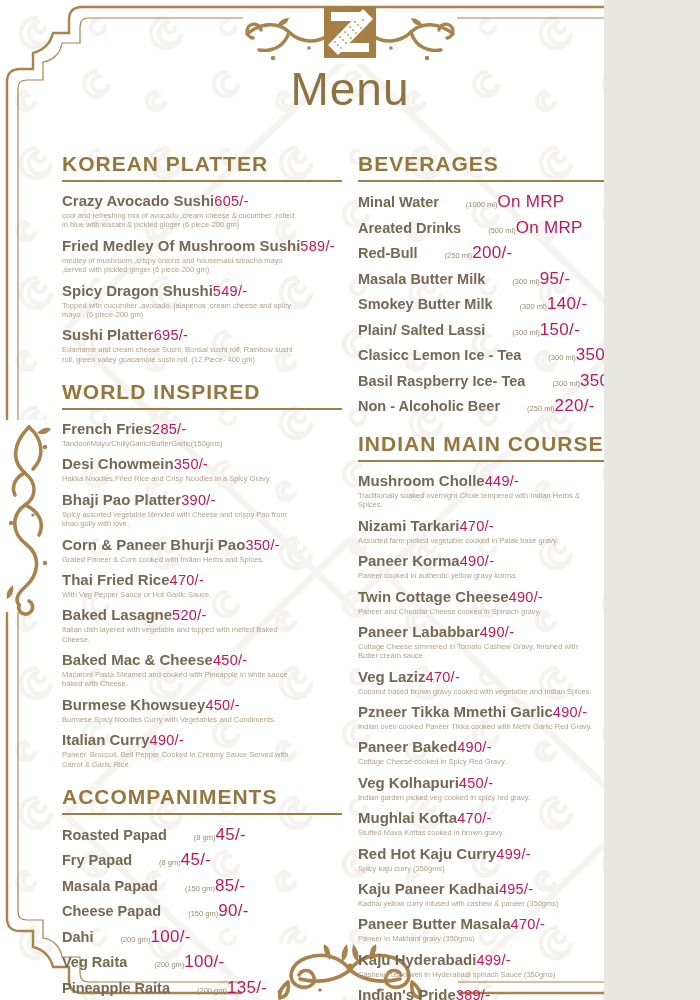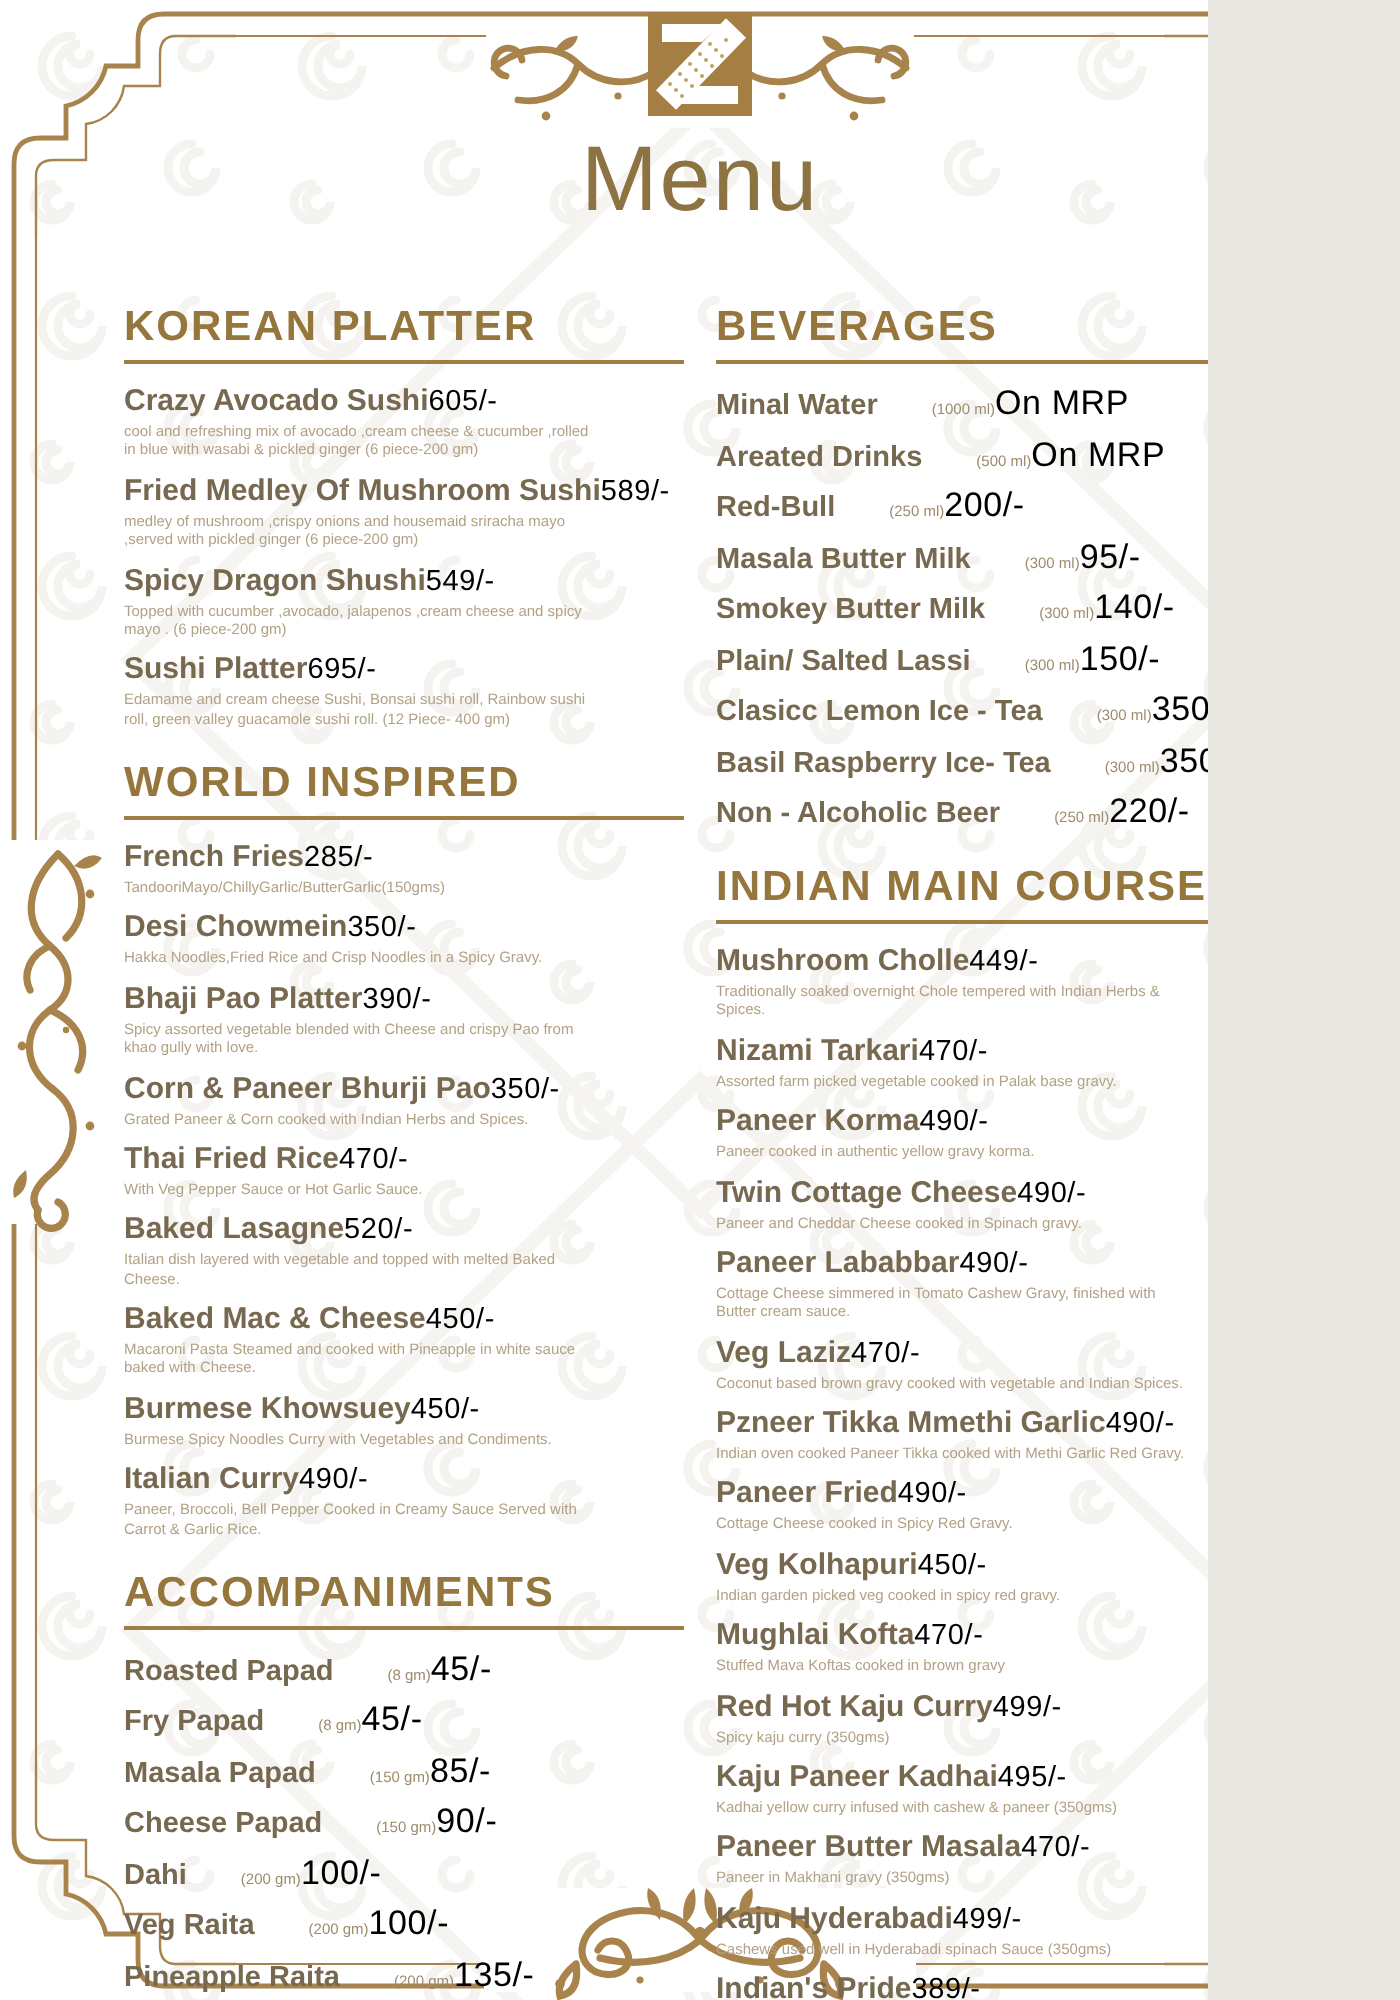--- a/index.html
+++ b/index.html
@@ -16,21 +16,21 @@
   .col-right{left:358px;width:284px;}
   .menu-section{margin-bottom:16px;}
   .sec-h{margin:0 0 10px 0;font-size:21px;font-weight:700;letter-spacing:1px;color:#95763c;
          border-bottom:2px solid #9d7e45;padding-bottom:4px;}
   .items{display:block;}
   .item{margin-bottom:7px;}
   .row{display:flex;justify-content:flex-start;align-items:baseline;}
   .nm-wrap{white-space:nowrap;}
   .name{font-size:15px;font-weight:700;color:#776850;}
   .qty{font-size:7.5px;font-weight:400;color:#9c8c6c;margin-left:7px;padding-left:20px;}
-  .price{font-size:14.5px;color:#000000;letter-spacing:0.3px;}
+  .price{font-size:14.5px;color:#be185d;letter-spacing:0.3px;}
   .desc{font-size:7.5px;line-height:1.25;color:#b2a285;margin-top:1px;padding-right:46px;}
   .compact .item{margin-bottom:5.5px;}
   .compact .name{font-size:14.5px;}
   .compact .price{font-size:17px;}
 </style>
 </head>
 <body>
 
 <div class="page">
 
@@ -441,21 +441,21 @@
     </div>
             <div class="item">
       <div class="row">
         <span class="nm-wrap"><span class="name">Pzneer Tikka Mmethi Garlic</span></span>
         <span class="price">490/-</span>
       </div>
       <div class="desc">Indian oven cooked Paneer Tikka cooked with Methi Garlic Red Gravy.</div>
     </div>
             <div class="item">
       <div class="row">
-        <span class="nm-wrap"><span class="name">Paneer Fried</span></span>
+        <span class="nm-wrap"><span class="name">Paneer Baked</span></span>
         <span class="price">490/-</span>
       </div>
       <div class="desc">Cottage Cheese cooked in Spicy Red Gravy.</div>
     </div>
             <div class="item">
       <div class="row">
         <span class="nm-wrap"><span class="name">Veg Kolhapuri</span></span>
         <span class="price">450/-</span>
       </div>
       <div class="desc">Indian garden picked veg cooked in spicy red gravy.</div>

